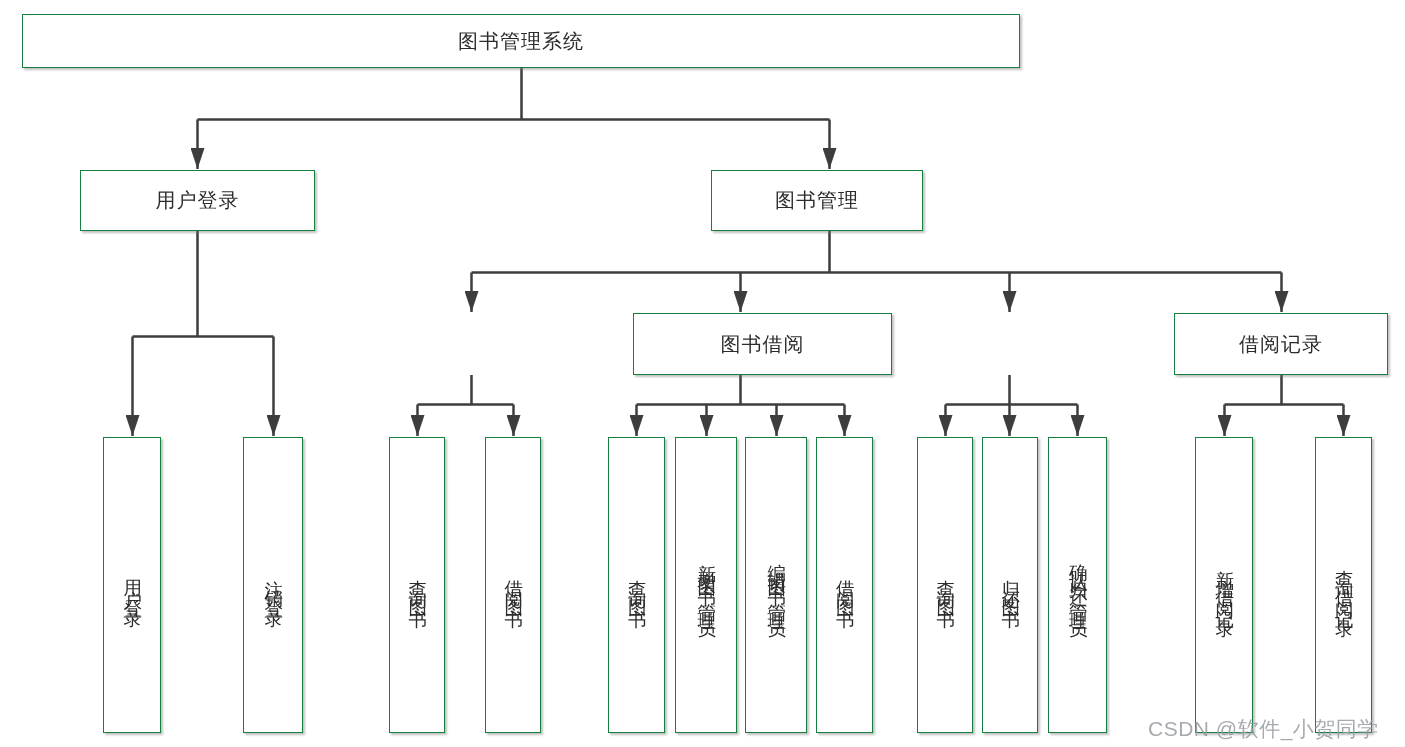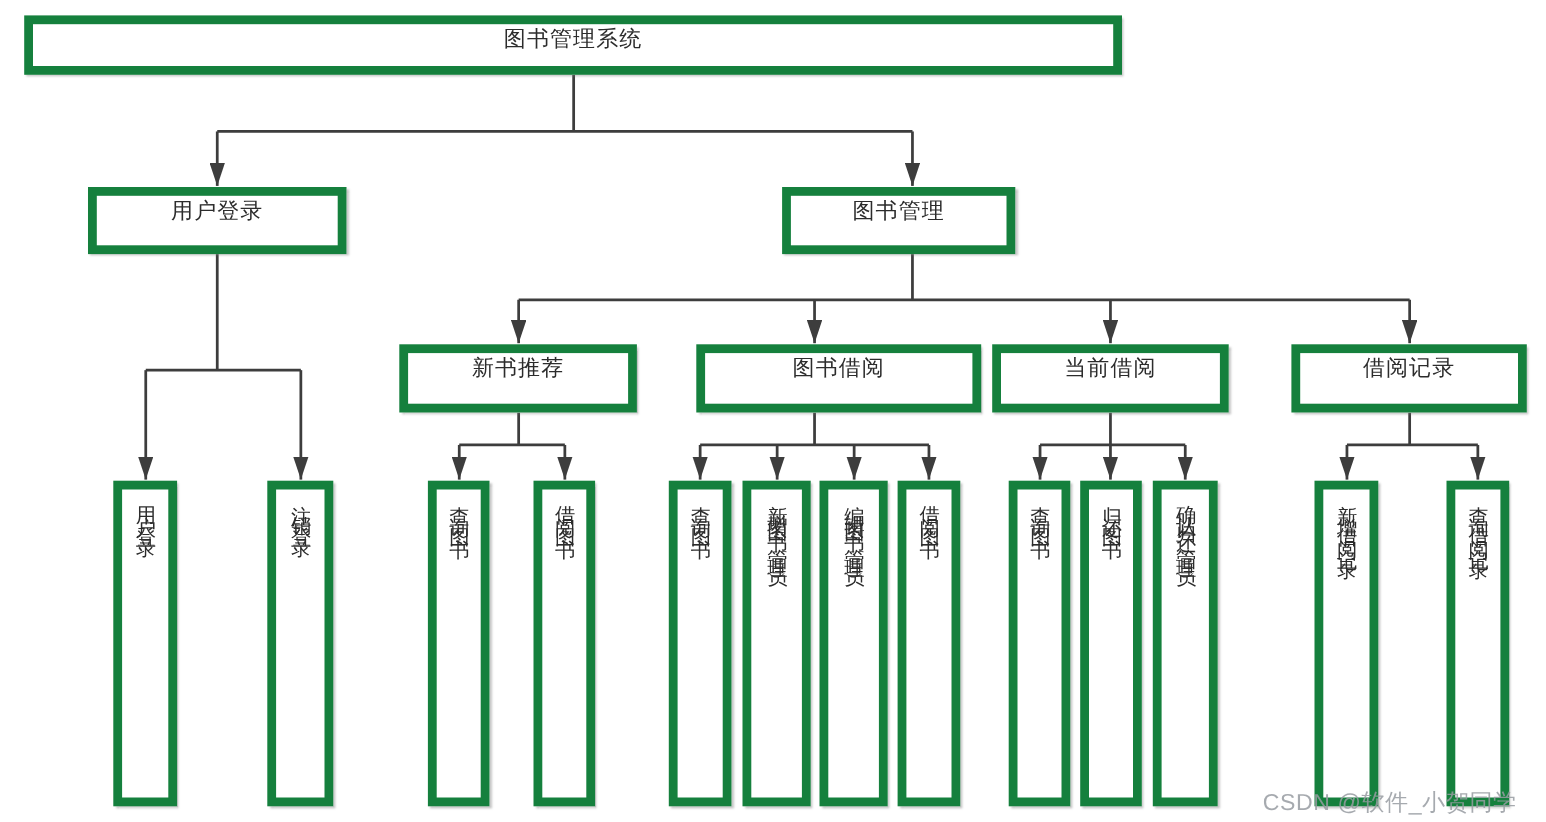--- a/index.html
+++ b/index.html
@@ -7,23 +7,23 @@
     position:relative;
     width:1405px;height:747px;
     background:#ffffff;
     font-family:"Liberation Sans","DejaVu Sans",sans-serif;
     overflow:hidden;
   }
   #wires{position:absolute;left:0;top:0;width:1405px;height:747px;}
   .node{
     position:absolute;
     box-sizing:border-box;
-    border:8px solid #15803d;
+    border:1px solid #15803d;
     background:#ffffff;
-    display:flex;justify-content:center;
+    display:flex;align-items:center;justify-content:center;
     color:#2c2c2c;
     box-shadow:2px 2px 2px rgba(120,120,120,0.45);
   }
   .node.h{font-size:20px;letter-spacing:1px;}
   .root{left:22px;top:14px;width:998px;height:54px;font-size:20px;letter-spacing:1px;}
   .lvl2{top:170px;height:61px;}
   .lvl3{top:313px;height:62px;}
   .leaf{top:437px;height:296px;}
   .leaf .vtext{
     writing-mode:vertical-rl;
@@ -94,28 +94,22 @@
     <span>图书管理系统</span>
   </div>
 
   <div class="node lvl2 h" style="left:80px;width:235px;">
     <span>用户登录</span>
   </div>
   <div class="node lvl2 h" style="left:711px;width:212px;">
     <span>图书管理</span>
   </div>
 
-  <div class="node lvl3 h" style="left:363px;width:216px;">
-    <span>新书推荐</span>
-  </div>
   <div class="node lvl3 h" style="left:633px;width:259px;">
     <span>图书借阅</span>
-  </div>
-  <div class="node lvl3 h" style="left:902px;width:215px;">
-    <span>当前借阅</span>
   </div>
   <div class="node lvl3 h" style="left:1174px;width:214px;">
     <span>借阅记录</span>
   </div>
 
   <div class="node leaf" style="left:103px;width:58px;">
     <span class="vtext">用户登录</span>
   </div>
   <div class="node leaf" style="left:243px;width:60px;">
     <span class="vtext">注销登录</span>

